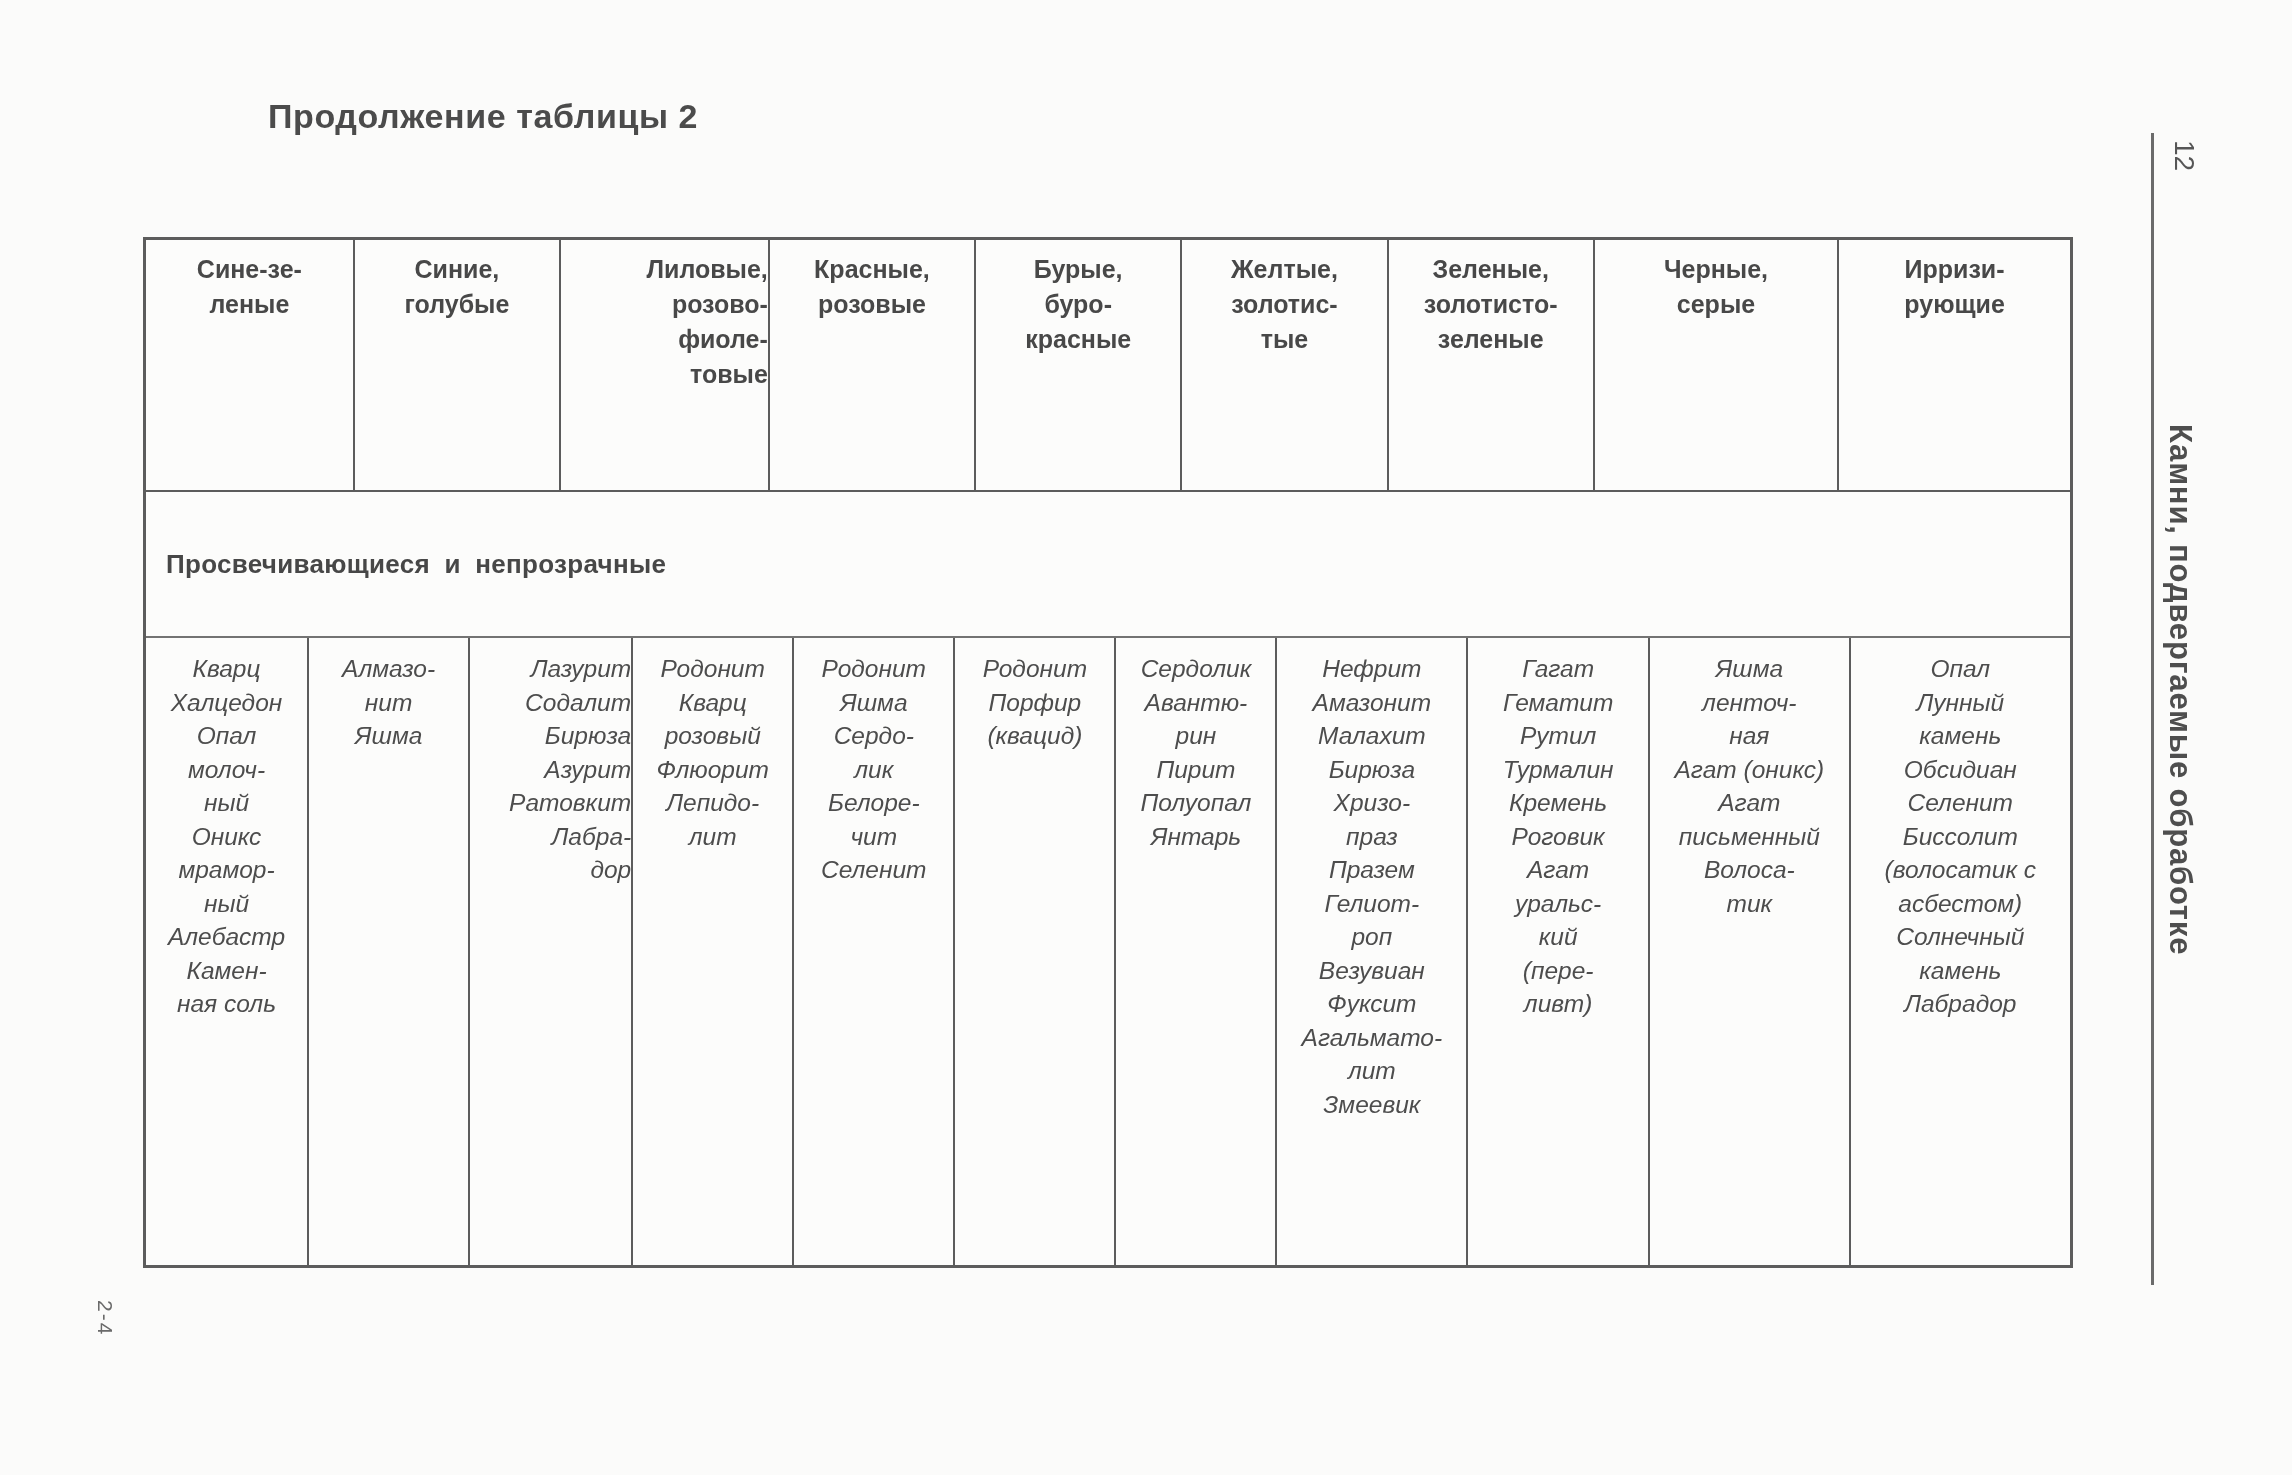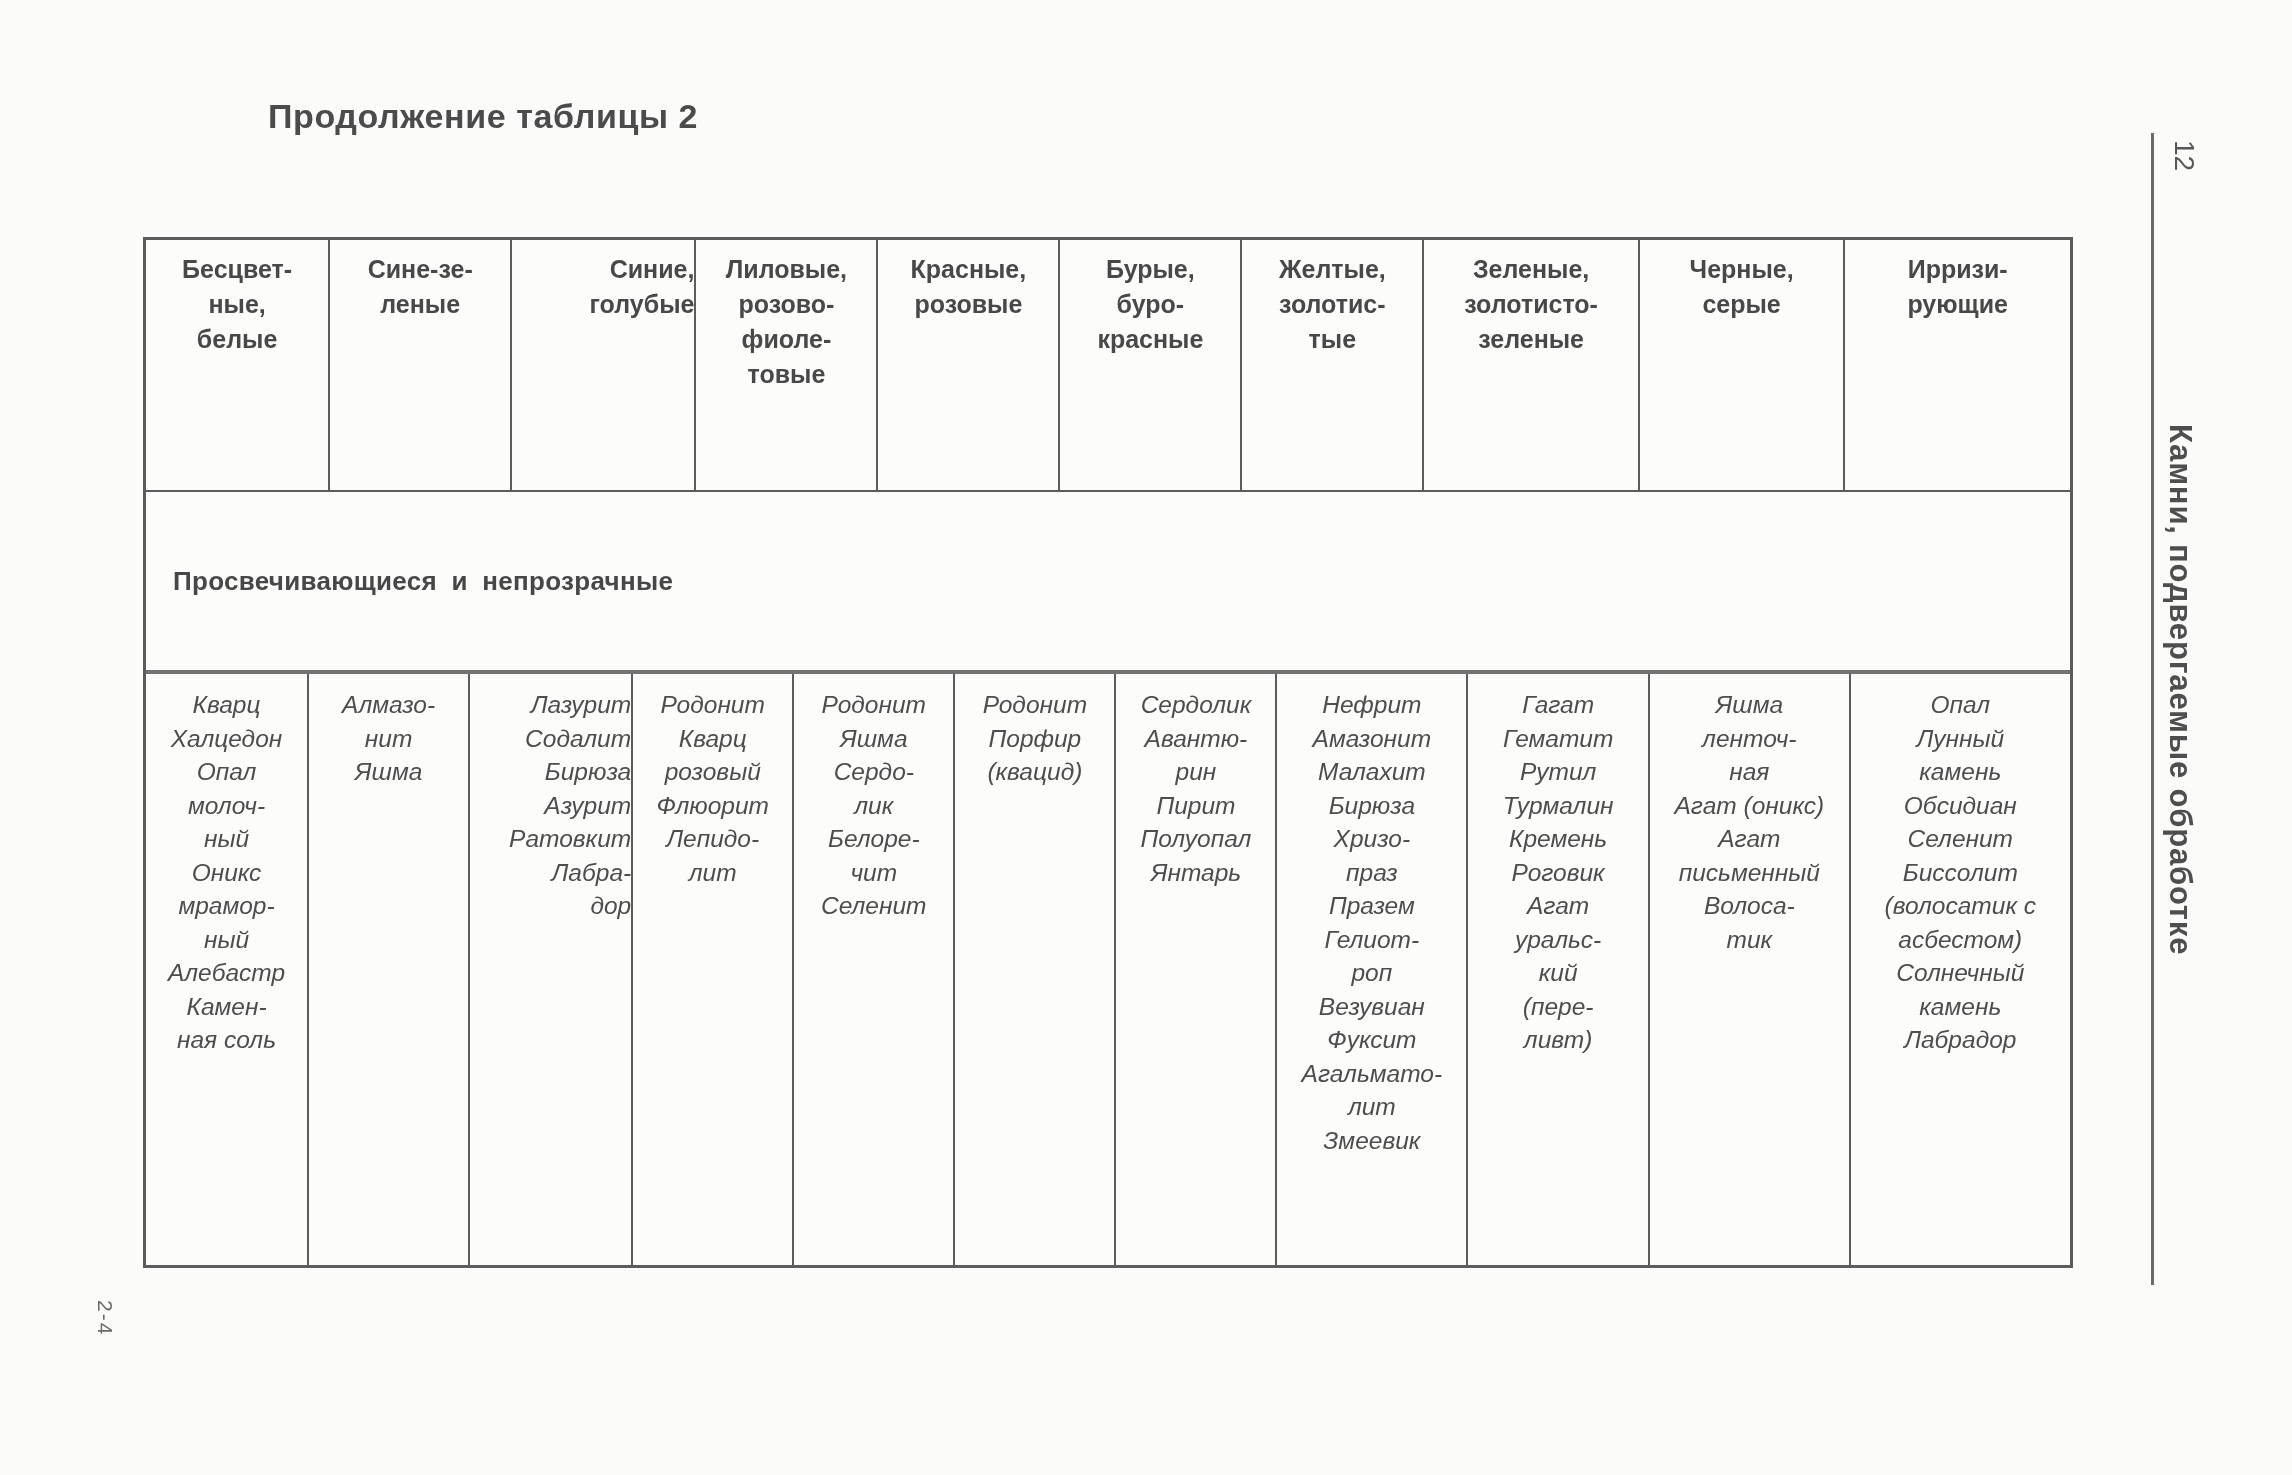--- a/index.html
+++ b/index.html
@@ -22,24 +22,24 @@
     position:absolute;left:143px;top:237px;
     width:1930px;height:1031px;
     border:3px solid #5c5c5c;
     box-sizing:border-box;
     display:flex;flex-direction:column;
     background:#fcfcfb;
   }
   .col-row{display:flex;width:100%;box-sizing:border-box;}
   .header-row{height:252px;border-bottom:2px solid #5c5c5c;}
   .band-row{
-    height:182px;border-bottom:4px solid #737373;
+    height:146px;border-bottom:2px solid #737373;
     display:flex;align-items:center;
     box-sizing:border-box;
-    padding-left:27px;
+    padding-left:20px;
   }
   .band-label{
     font-size:26px;font-weight:bold;color:#474747;
     word-spacing:7px;letter-spacing:0.3px;
   }
   .body-row{flex:1;}
   .col-row>div{
     box-sizing:border-box;
     border-right:2px solid #5c5c5c;
     flex-basis:0;
@@ -99,23 +99,20 @@
 </head>
 <body>
 
 <div class="page">
 
   <div class="doc-title">Продолжение таблицы 2</div>
 
   <div class="stone-table">
 
     <div class="col-row header-row">
-      <div>Бесцвет-
-ные,
-белые</div>
       <div>Сине-зе-
 леные</div>
       <div>Синие,
 голубые</div>
       <div>Лиловые,
 розово-
 фиоле-
 товые</div>
       <div>Красные,
 розовые</div>

